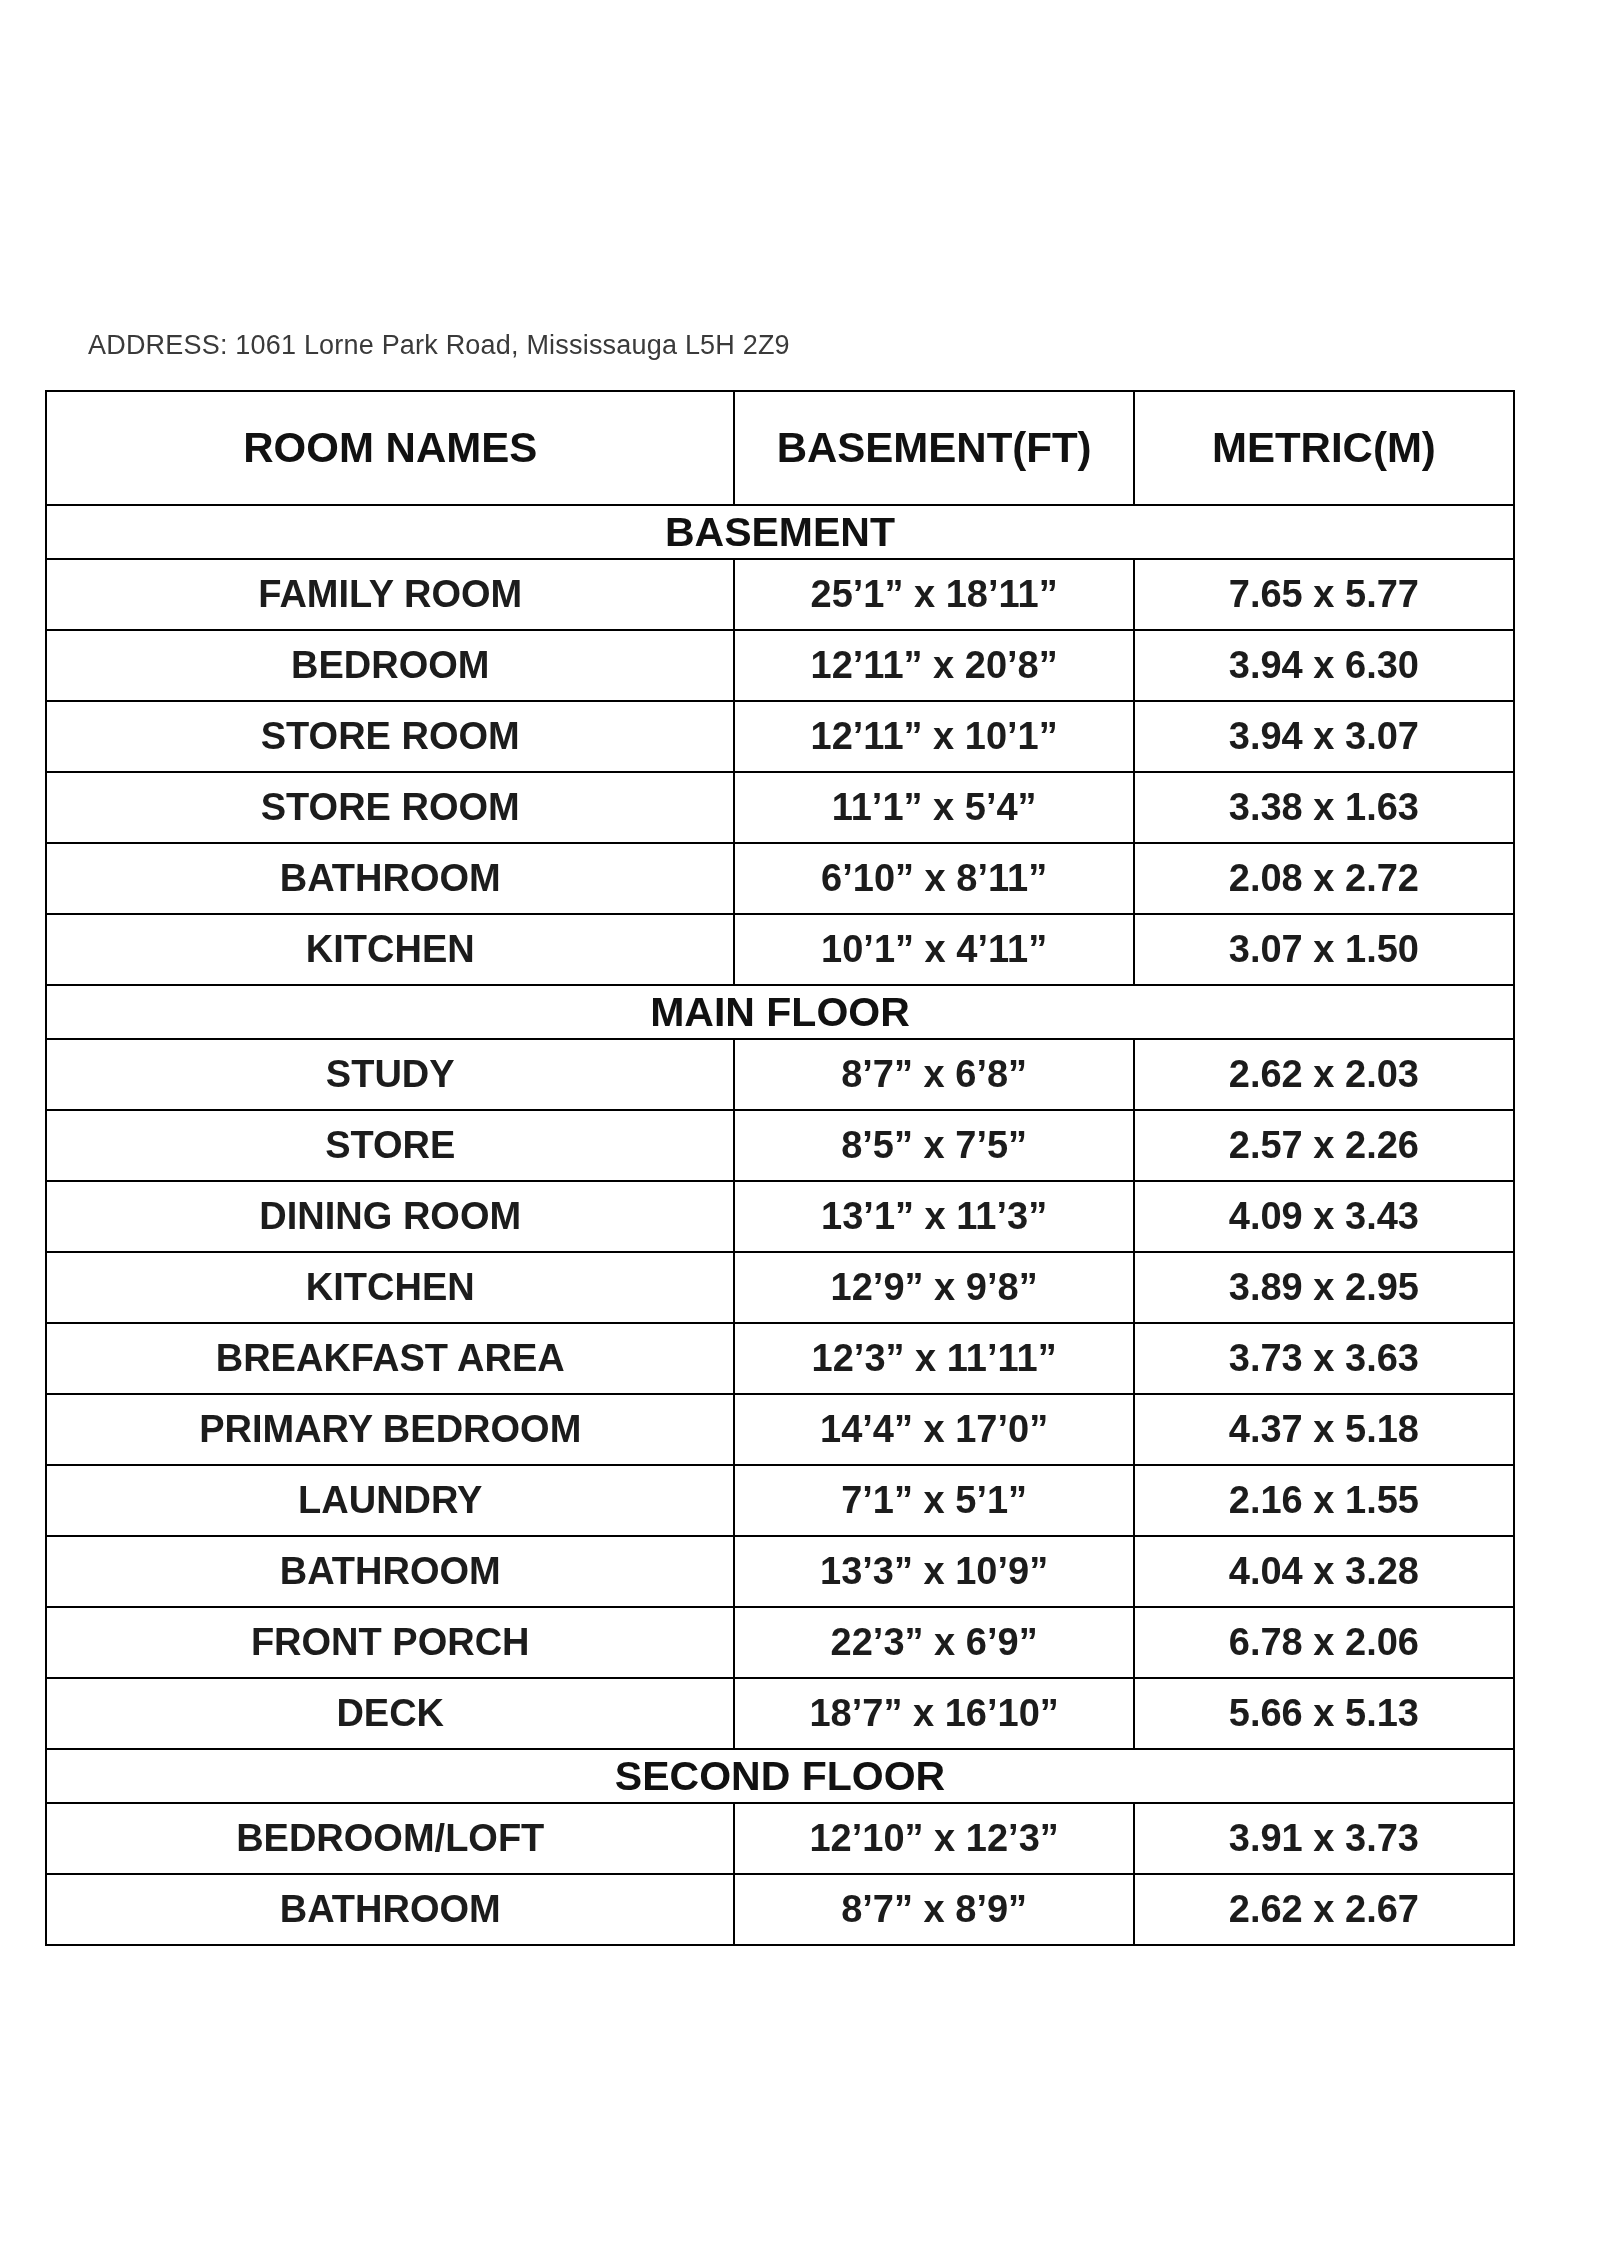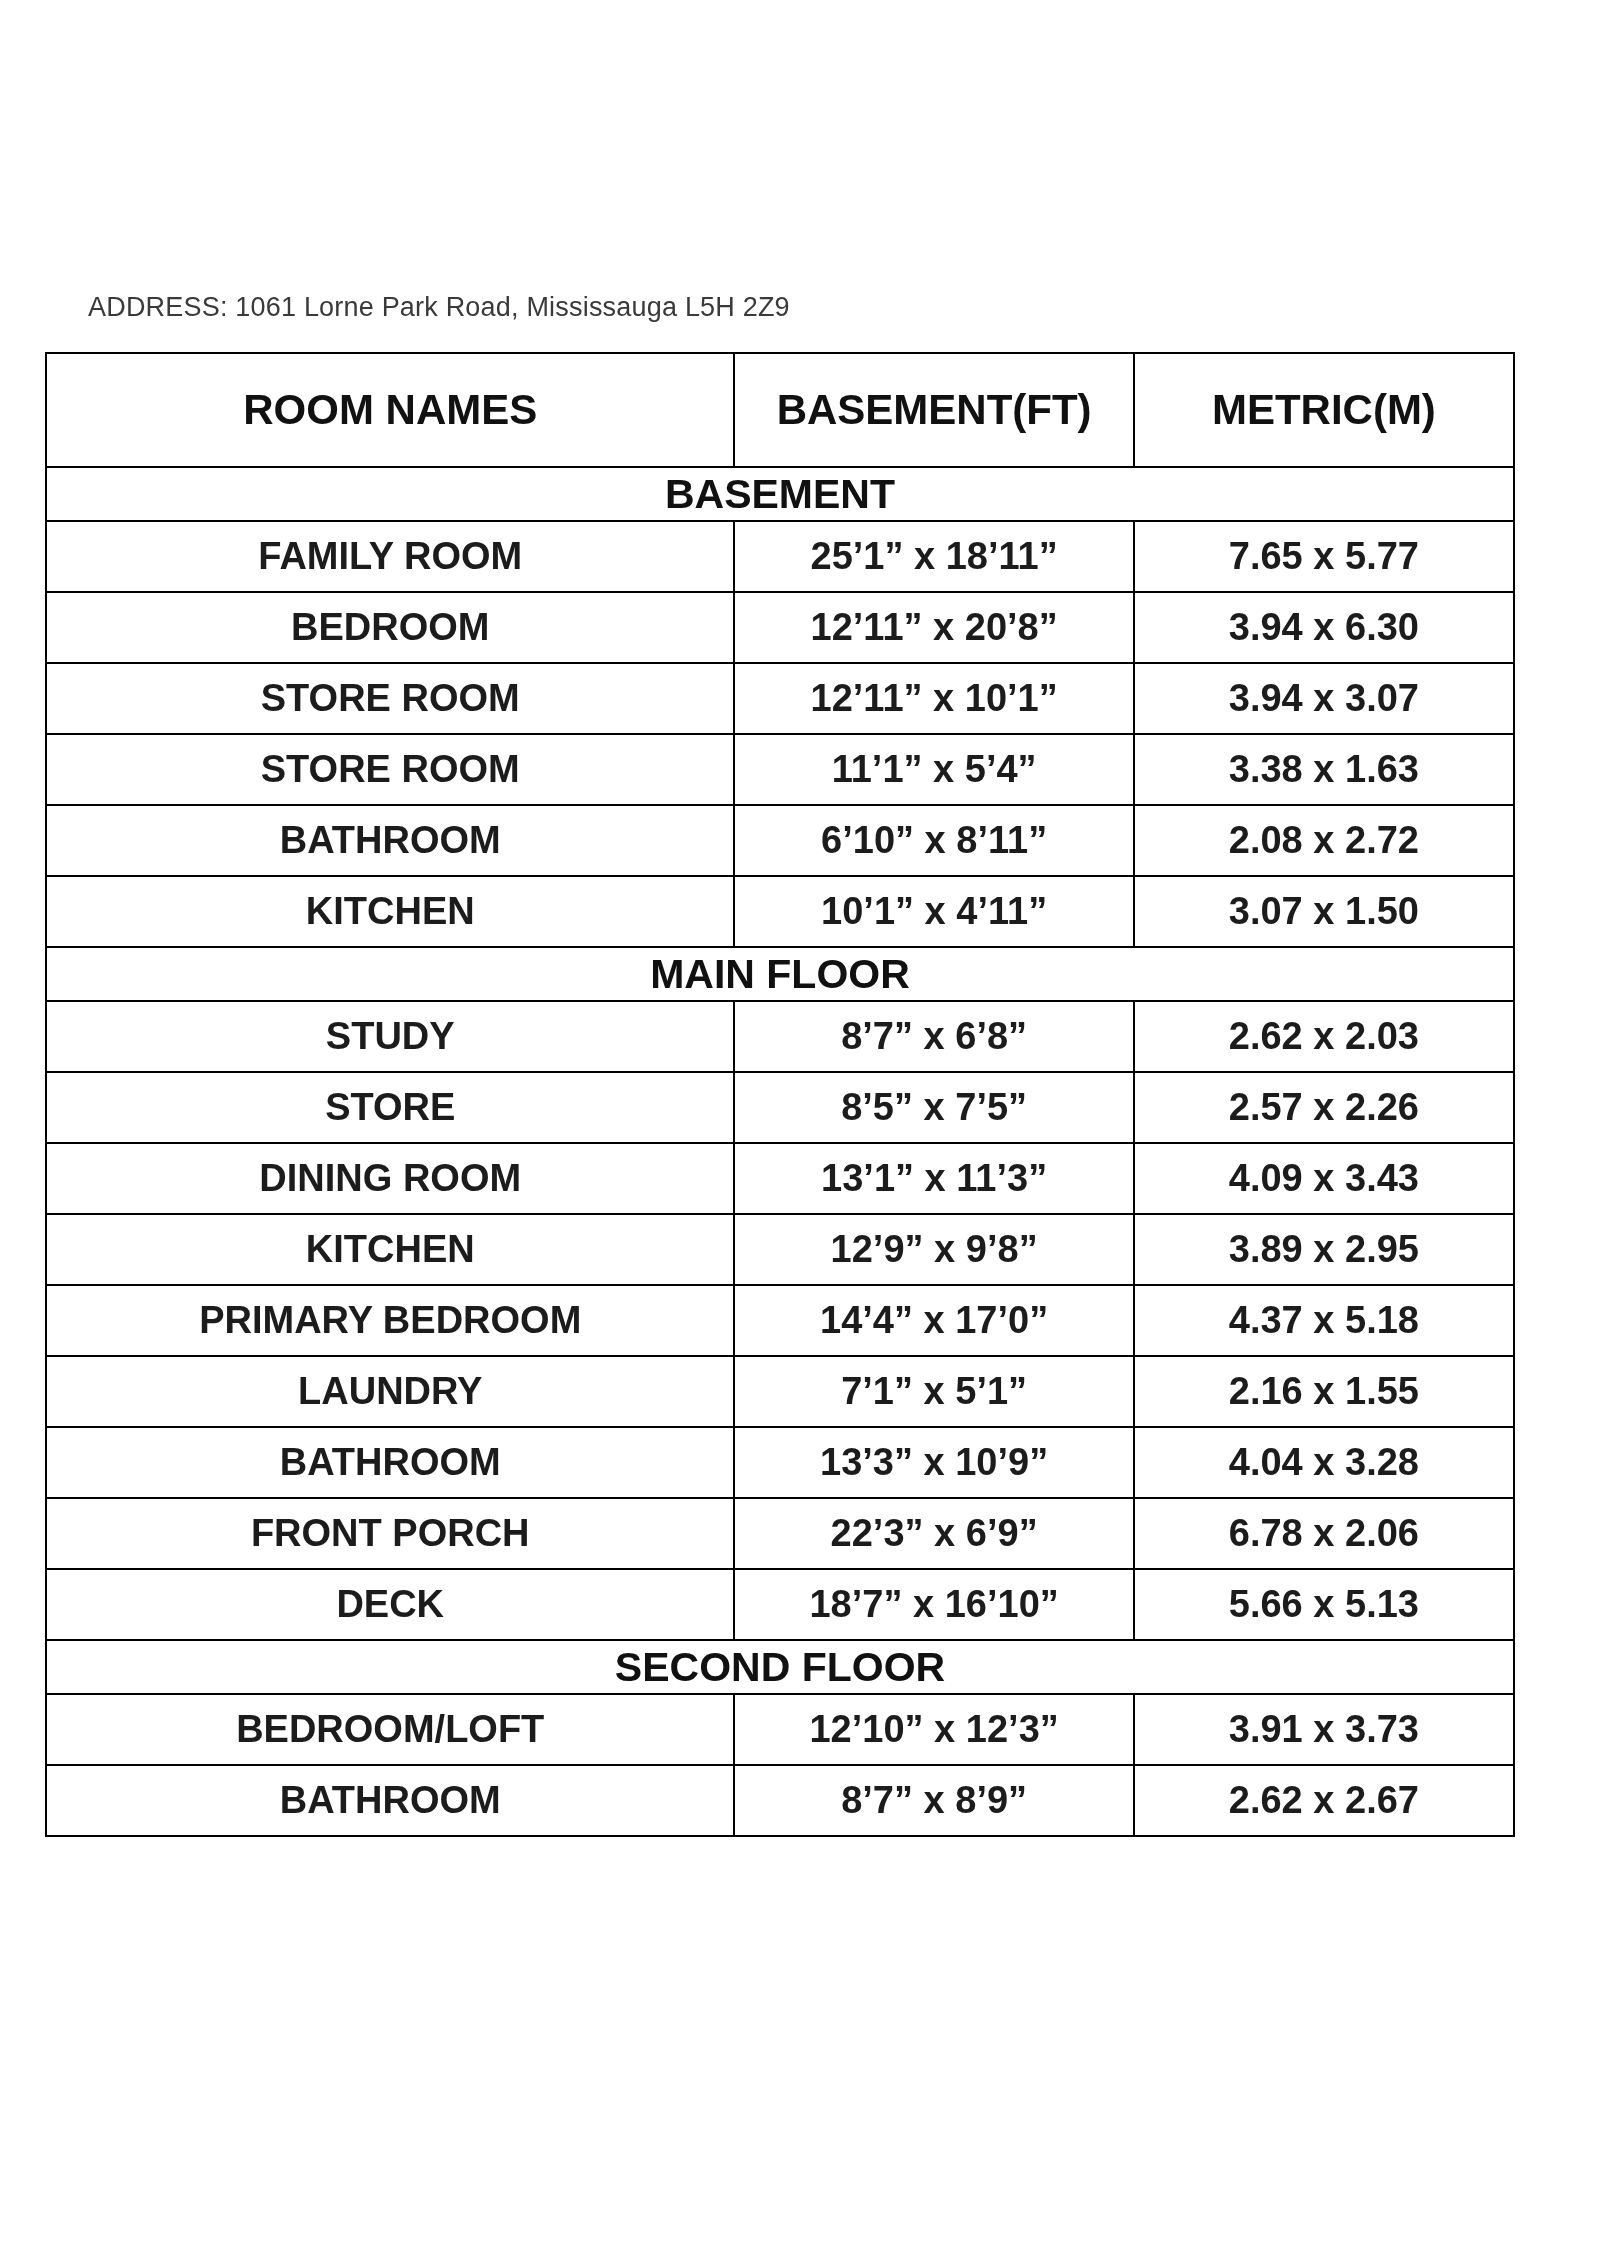--- a/index.html
+++ b/index.html
@@ -8,20 +8,21 @@
     width: 1600px;
     height: 2262px;
     position: relative;
     font-family: "Liberation Sans", sans-serif;
     color: #1f1f1f;
   }
   .page {
     position: absolute;
     inset: 0;
     background: #ffffff;
+    margin-top: 38px;
   }
   .address {
     position: absolute;
     left: 88px;
     top: 292px;
     font-size: 27px;
     font-weight: 400;
     color: #3a3a3a;
     letter-spacing: 0.2px;
     white-space: nowrap;
@@ -133,20 +134,25 @@
           <td>DINING ROOM</td>
           <td>13’1” x 11’3”</td>
           <td>4.09 x 3.43</td>
         </tr>
         <tr class="data-row">
           <td>KITCHEN</td>
           <td>12’9” x 9’8”</td>
           <td>3.89 x 2.95</td>
         </tr>
         <tr class="data-row">
+          <td>BREAKFAST AREA</td>
+          <td>12’3” x 11’11”</td>
+          <td>3.73 x 3.63</td>
+        </tr>
+        <tr class="data-row">
           <td>PRIMARY BEDROOM</td>
           <td>14’4” x 17’0”</td>
           <td>4.37 x 5.18</td>
         </tr>
         <tr class="data-row">
           <td>LAUNDRY</td>
           <td>7’1” x 5’1”</td>
           <td>2.16 x 1.55</td>
         </tr>
         <tr class="data-row">

